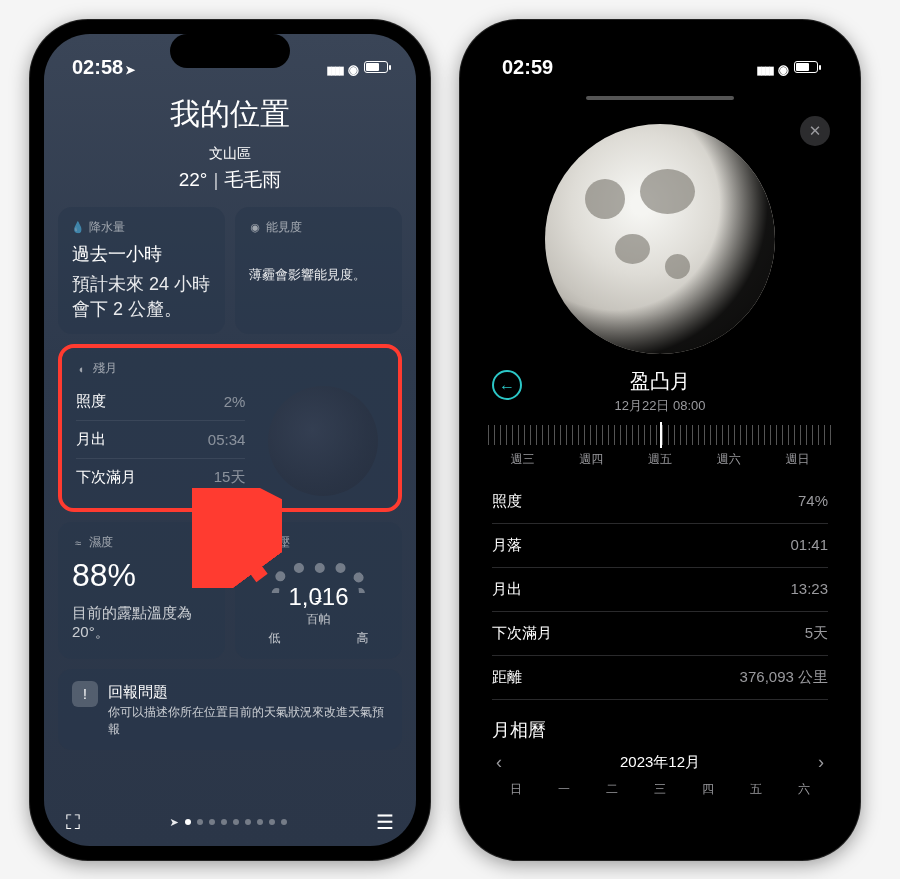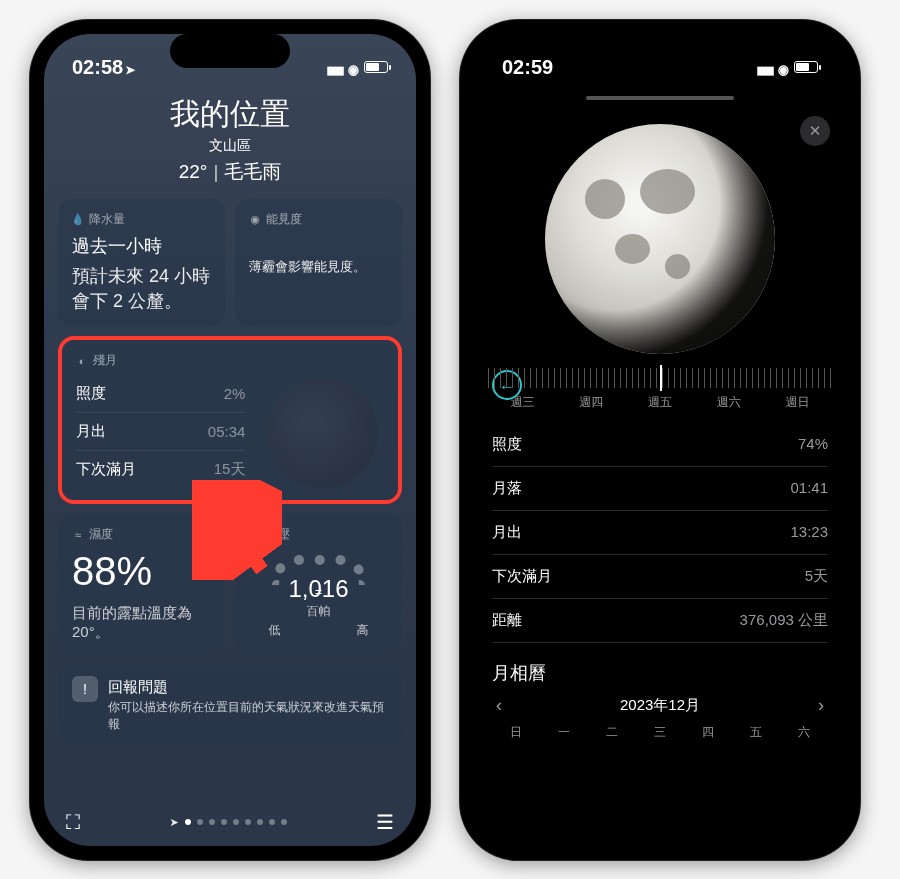--- a/index.html
+++ b/index.html
@@ -42,21 +42,21 @@
   .battery {
     width: 24px; height: 12px; border: 1.5px solid #fff; border-radius: 3px; position: relative;
   }
   .battery::after { content: ""; position: absolute; right: -4px; top: 3px; width: 2px; height: 5px; background: #fff; border-radius: 1px; }
   .battery-fill { position: absolute; left: 1px; top: 1px; bottom: 1px; width: 60%; background: #fff; border-radius: 1px; }
   .loc-arrow::before { content: "➤"; font-size: 12px; margin-left: 2px; }
 
   
   .header1 { text-align: center; color: #fff; padding: 4px 12px 14px; }
   .header1 h1 { font-size: 30px; font-weight: 500; }
-  .header1 .sub { font-size: 14px; margin-top: 2px; font-family: Liberation Mono, monospace; }
+  .header1 .sub { font-size: 14px; margin-top: 10px; font-family: Liberation Mono, monospace; }
   .header1 .temp { font-size: 19px; margin-top: 4px; font-weight: 400; }
   .header1 .sep { margin: 0 6px; opacity: .7; }
   .grid { padding: 0 14px; display: flex; flex-direction: column; gap: 10px; }
   .row2 { display: flex; gap: 10px; }
   .card {
     background: rgba(40,55,75,.55);
     border-radius: 14px; padding: 12px 14px;
     color: #fff; flex: 1;
     position: relative;
   }
@@ -75,21 +75,21 @@
   .moon-row .val { color: rgba(255,255,255,.45); }
   .moon-img {
     position: absolute; right: 20px; top: 38px;
     width: 110px; height: 110px; border-radius: 50%;
     background: radial-gradient(circle at 40% 40%, #3a4356, #2a3242 60%, #232a38);
     opacity: .6;
   }
   .arrow-annot {
     position: absolute; left: 130px; top: 140px; z-index: 20; pointer-events: none;
   }
-  .big { font-size: 40px; font-weight: 300; margin-top: 4px; }
+  .big { font-size: 32px; font-weight: 300; margin-top: 4px; }
   .gauge { width: 100%; height: 90px; display: flex; flex-direction: column; align-items: center; justify-content: center; }
   .gauge-arc { width: 100px; height: 50px; position: relative; margin-top: 6px; }
   .gauge-arc::before {
     content: ""; position: absolute; inset: 0;
     border: 10px dotted rgba(255,255,255,.35); border-bottom: none;
     border-radius: 100px 100px 0 0;
   }
   .gauge .val { font-size: 24px; font-weight: 500; margin-top: -24px; }
   .gauge .unit { font-size: 12px; color: rgba(255,255,255,.7); }
   .gauge-labels { display: flex; justify-content: space-between; width: 100px; font-size: 12px; color: rgba(255,255,255,.7); margin-top: 2px; }
@@ -301,20 +301,22 @@
 
     <div class="moon2">
       <div class="crater" style="left:40px;top:55px;width:40px;height:40px;"></div>
       <div class="crater" style="left:95px;top:45px;width:55px;height:45px;"></div>
       <div class="crater" style="left:70px;top:110px;width:35px;height:30px;"></div>
       <div class="crater" style="left:120px;top:130px;width:25px;height:25px;"></div>
     </div>
 
     <div class="s2-title">
       <div class="back-arrow">←</div>
+      <h2>盈凸月</h2>
+      <div class="date">12月22日 08:00</div>
     </div>
 
     <div class="ruler">
       <div class="ticks"></div>
       <div class="days">
         <span>週三</span>
           <span>週四</span>
           <span>週五</span>
           <span>週六</span>
           <span>週日</span>

